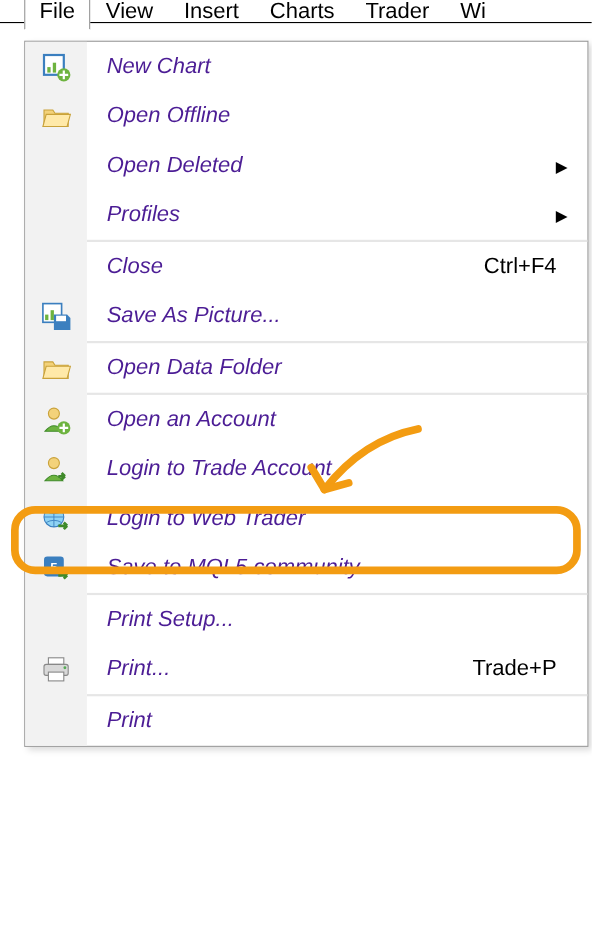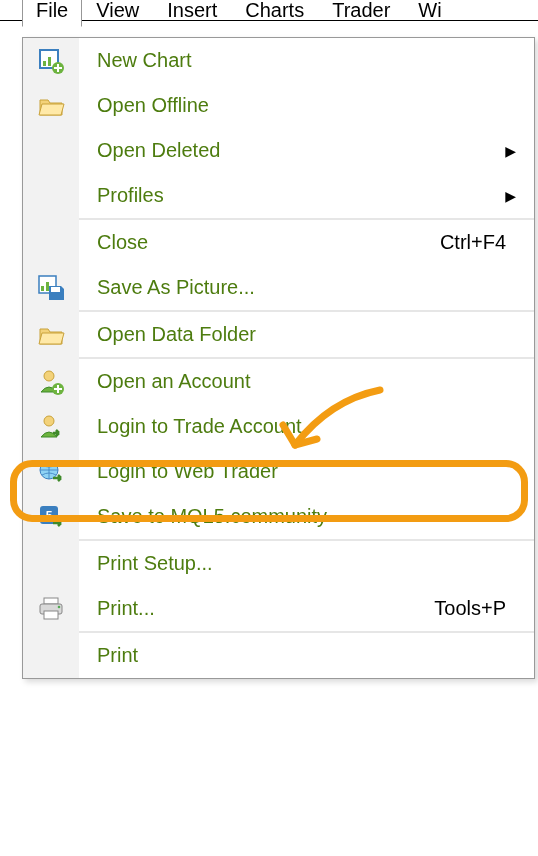--- a/index.html
+++ b/index.html
@@ -62,21 +62,22 @@
       display: flex;
       align-items: center;
       justify-content: center;
       position: relative;
       z-index: 2;
     }
     .menu-item .label {
       flex: 1;
       padding-left: 18px;
       font-size: 20px;
-      color: #4d7c0f;
+      color: #4c1d95;
+      font-style: italic;
     }
     .menu-item .shortcut {
       font-size: 20px;
       padding-right: 28px;
       color: #000;
     }
     .menu-item .submenu-arrow {
       padding-right: 18px;
       font-size: 14px;
       color: #000;
@@ -243,21 +244,21 @@
   <div class="menu-item">
     <span class="icon-slot">
       <svg width="28" height="28" viewBox="0 0 28 28">
         <rect x="7" y="3" width="14" height="6" fill="#fff" stroke="#888"></rect>
         <rect x="3" y="9" width="22" height="10" rx="2" fill="#d9d9d9" stroke="#888"></rect>
         <rect x="7" y="16" width="14" height="8" fill="#fff" stroke="#888"></rect>
         <circle cx="22" cy="12" r="1.3" fill="#5a5"></circle>
       </svg>
     </span>
     <span class="label">Print...</span>
-    <span class="shortcut">Tools+P</span>
+    <span class="shortcut">Trade+P</span>
   </div>
 
   <div class="separator"></div>
 
   <div class="menu-item">
     <span class="icon-slot"></span>
     <span class="label">Print</span>
   </div>
 
 </div>

